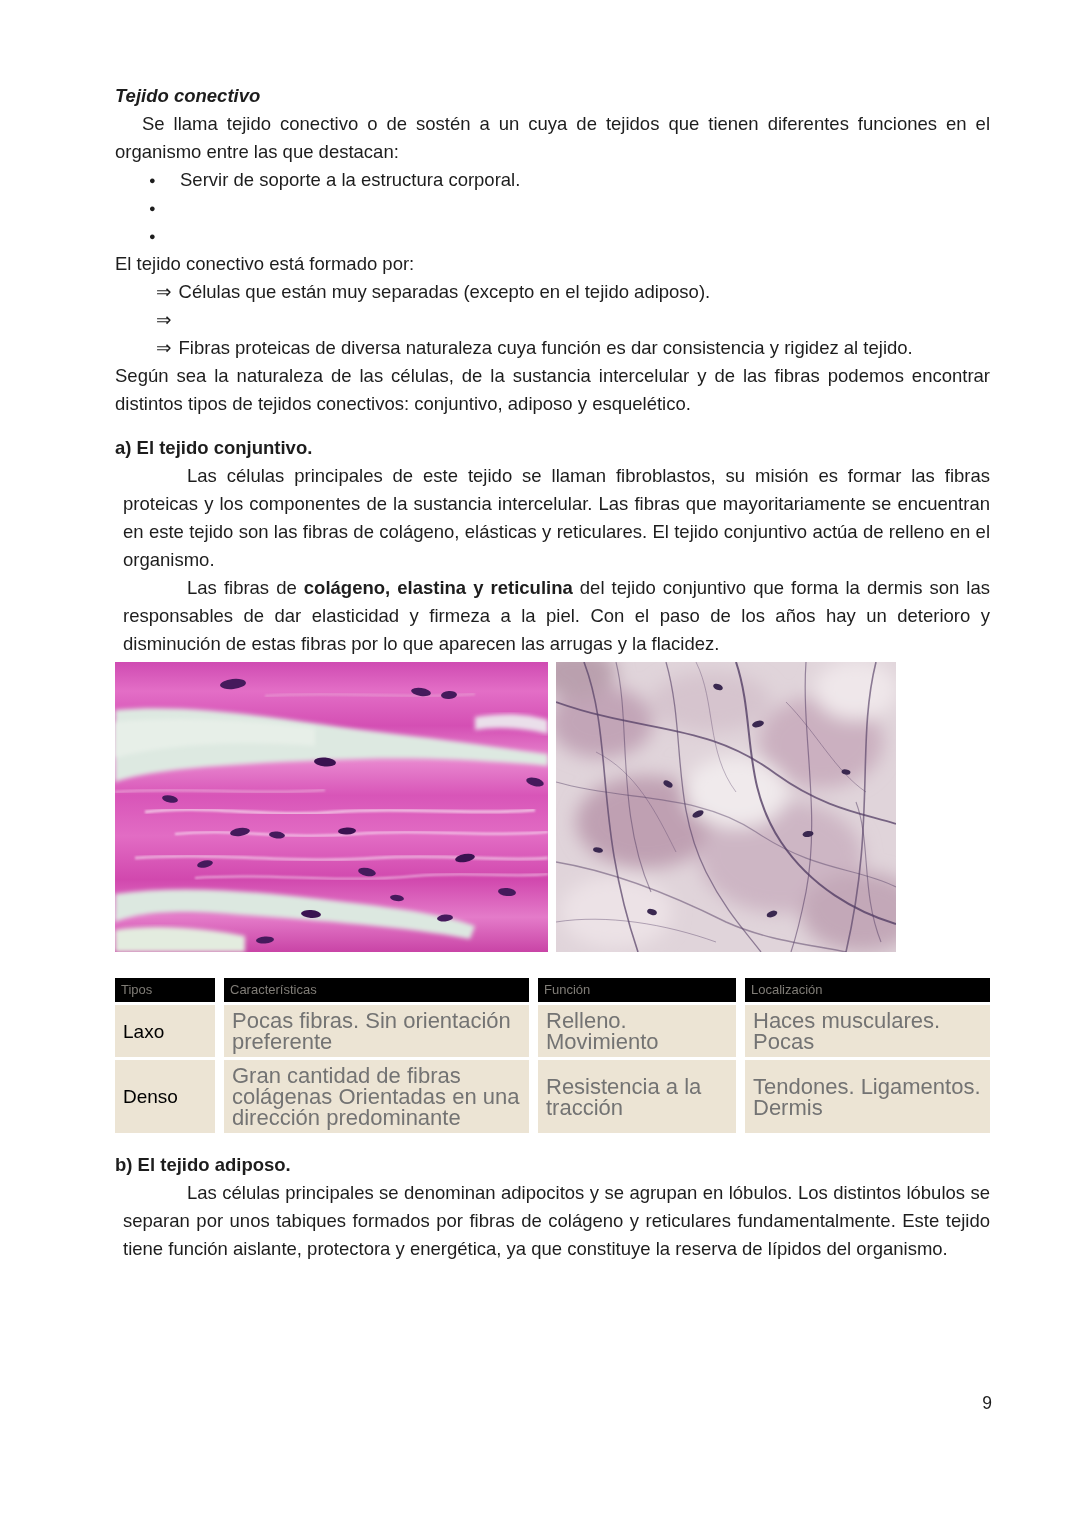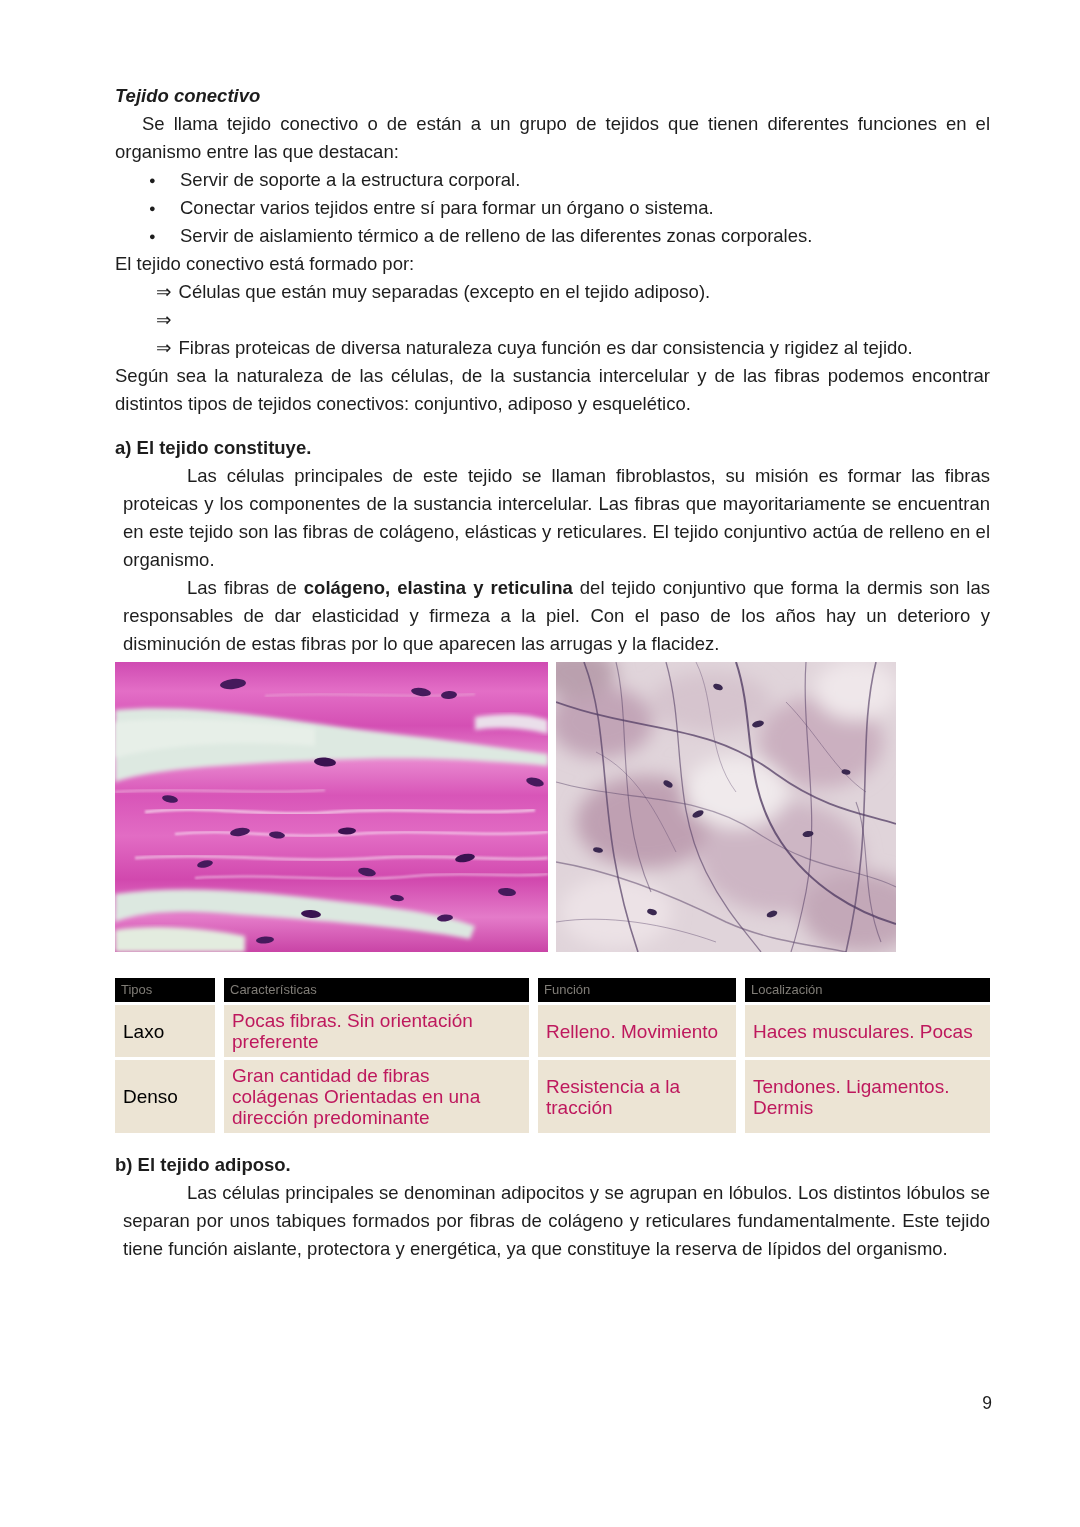--- a/index.html
+++ b/index.html
@@ -34,53 +34,51 @@
     column-gap:9px; row-gap:3px;
     width:100%;
     margin-top:26px;
   }
   .th {
     background:#000000; color:#807d77;
     font-size:13px; line-height:18px;
     padding:3px 6px;
   }
   .td {
-    background:#ece4d4; color:#be185d;
-    font-size:19px; line-height:21px;
+    background:#ece4d4; color:#737373;
+    font-size:22px; line-height:21px;
     padding:5px 8px;
     display:flex; flex-direction:column; justify-content:center;
   }
   .td-tipo { font-size:19px; color:#000000; }
   .heading-b { margin-top:18px; }
   .page-number {
     position:absolute; right:88px; top:1392px;
     font-size:17.5px; line-height:22px;
   }
 </style>
 </head>
 <body>
 
 <div class="page">
 
   <p class="title">Tejido conectivo</p>
 
-  <p class="indent-sm">Se llama tejido conectivo o de están a un grupo de tejidos que tienen diferentes funciones en el organismo entre las que destacan:</p>
+  <p class="indent-sm">Se llama tejido conectivo o de sostén a un cuya de tejidos que tienen diferentes funciones en el organismo entre las que destacan:</p>
 
   <div>
     <div class="bullet-item">
       <span class="bullet-glyph">●</span>
       <span>Servir de soporte a la estructura corporal.</span>
     </div>
     <div class="bullet-item">
       <span class="bullet-glyph">●</span>
-      <span>Conectar varios tejidos entre sí para formar un órgano o sistema.</span>
     </div>
     <div class="bullet-item">
       <span class="bullet-glyph">●</span>
-      <span>Servir de aislamiento térmico a de relleno de las diferentes zonas corporales.</span>
     </div>
   </div>
 
   <p class="flush">El tejido conectivo está formado por:</p>
 
   <div>
     <div class="arrow-item">
       <span class="arrow-glyph">⇒</span>
       <span>Células que están muy separadas (excepto en el tejido adiposo).</span>
     </div>
@@ -88,21 +86,21 @@
       <span class="arrow-glyph">⇒</span>
     </div>
     <div class="arrow-item">
       <span class="arrow-glyph">⇒</span>
       <span>Fibras proteicas de diversa naturaleza cuya función es dar consistencia y rigidez al tejido.</span>
     </div>
   </div>
 
   <p class="flush">Según sea la naturaleza de las células, de la sustancia intercelular y de las fibras podemos encontrar distintos tipos de tejidos conectivos: conjuntivo, adiposo y esquelético.</p>
 
-  <p class="heading heading-a">a) El tejido constituye.</p>
+  <p class="heading heading-a">a) El tejido conjuntivo.</p>
   <p class="indent-lg">Las células principales de este tejido se llaman fibroblastos, su misión es formar las fibras proteicas y los componentes de la sustancia intercelular. Las fibras que mayoritariamente se encuentran en este tejido son las fibras de colágeno, elásticas y reticulares. El tejido conjuntivo actúa de relleno en el organismo.</p>
   <p class="indent-lg"><span>Las fibras de </span><b>colágeno, elastina y reticulina</b><span> del tejido conjuntivo que forma la dermis son las responsables de dar elasticidad y firmeza a la piel. Con el paso de los años hay un deterioro y disminución de estas fibras por lo que aparecen las arrugas y la flacidez.</span></p>
 
   <div class="images-row">
 
     <figure>
       <svg width="433" height="290" viewBox="0 0 433 290">
         <defs>
           <linearGradient id="gl" x1="0" y1="0" x2="0" y2="1">
             <stop offset="0" stop-color="#cf4bb2"></stop>

